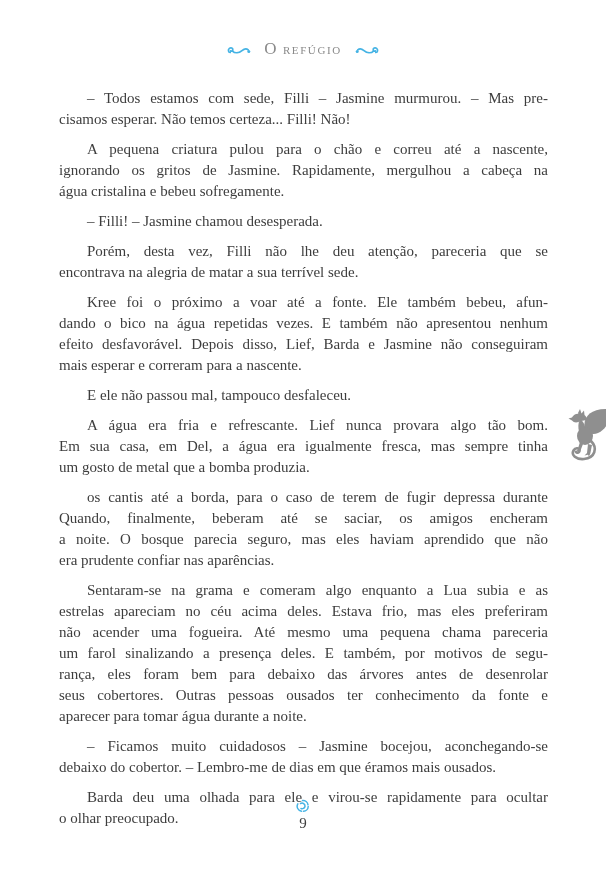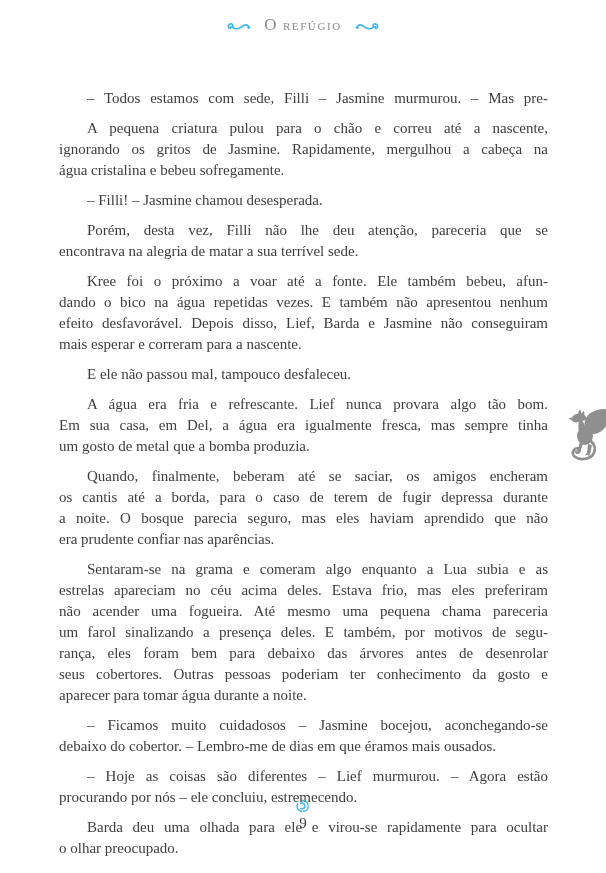--- a/index.html
+++ b/index.html
@@ -9,21 +9,21 @@
     height: 873px;
     margin: 0 auto;
     background: #ffffff;
     overflow: hidden;
     font-family: "Liberation Serif", "DejaVu Serif", serif;
   }
 
   
   .running-head {
     position: absolute;
-    top: 16px;
+    top: 40px;
     left: 0;
     width: 100%;
     display: flex;
     justify-content: center;
     align-items: center;
     gap: 13px;
   }
   .chapter-title {
     display: inline-block;
     font-family: "Liberation Serif", "DejaVu Serif", serif;
@@ -112,20 +112,21 @@
         <path d="M3.2,8.5 C1.2,8.2 0.8,5.6 2.4,4.4 C4,3.2 6,4.2 5.8,6 C5.7,7.2 4.4,7.6 3.6,6.9" fill="none" stroke="#45b3e4" stroke-width="1.7" stroke-linecap="round"></path>
         <path d="M5.2,6.8 C8,9.6 12,9.2 15,6.6 C17,4.9 19.6,4.4 21.2,5.9" fill="none" stroke="#45b3e4" stroke-width="1.7" stroke-linecap="round"></path>
         <circle cx="21.8" cy="7.6" r="1.5" fill="#45b3e4"></circle>
       </svg>
     </span>
   </div>
 
   <div class="text-block">
       <div class="para">
         <div class="line">– Todos estamos com sede, Filli – Jasmine murmurou. – Mas pre-</div>
+        <div class="line last">cisamos esperar. Não temos certeza... Filli! Não!</div>
       </div>
       <div class="para">
         <div class="line">A pequena criatura pulou para o chão e correu até a nascente,</div>
         <div class="line">ignorando os gritos de Jasmine. Rapidamente, mergulhou a cabeça na</div>
         <div class="line last">água cristalina e bebeu sofregamente.</div>
       </div>
       <div class="para">
         <div class="line last">– Filli! – Jasmine chamou desesperada.</div>
       </div>
       <div class="para">
@@ -140,41 +141,37 @@
       </div>
       <div class="para">
         <div class="line last">E ele não passou mal, tampouco desfaleceu.</div>
       </div>
       <div class="para">
         <div class="line">A água era fria e refrescante. Lief nunca provara algo tão bom.</div>
         <div class="line">Em sua casa, em Del, a água era igualmente fresca, mas sempre tinha</div>
         <div class="line last">um gosto de metal que a bomba produzia.</div>
       </div>
       <div class="para">
+        <div class="line">os cantis até a borda, para o caso de terem de fugir depressa durante</div>
         <div class="line">Quando, finalmente, beberam até se saciar, os amigos encheram</div>
-        <div class="line">os cantis até a borda, para o caso de terem de fugir depressa durante</div>
         <div class="line">a noite. O bosque parecia seguro, mas eles haviam aprendido que não</div>
         <div class="line last">era prudente confiar nas aparências.</div>
       </div>
       <div class="para">
         <div class="line">Sentaram-se na grama e comeram algo enquanto a Lua subia e as</div>
         <div class="line">estrelas apareciam no céu acima deles. Estava frio, mas eles preferiram</div>
         <div class="line">não acender uma fogueira. Até mesmo uma pequena chama pareceria</div>
         <div class="line">um farol sinalizando a presença deles. E também, por motivos de segu-</div>
         <div class="line">rança, eles foram bem para debaixo das árvores antes de desenrolar</div>
-        <div class="line">seus cobertores. Outras pessoas poderiam ter conhecimento da gosto e</div>
+        <div class="line">seus cobertores. Outras pessoas ousados ter conhecimento da fonte e</div>
         <div class="line last">aparecer para tomar água durante a noite.</div>
       </div>
       <div class="para">
         <div class="line">– Ficamos muito cuidadosos – Jasmine bocejou, aconchegando-se</div>
         <div class="line last">debaixo do cobertor. – Lembro-me de dias em que éramos mais ousados.</div>
-      </div>
-      <div class="para">
-        <div class="line">– Hoje as coisas são diferentes – Lief murmurou. – Agora estão</div>
-        <div class="line last">procurando por nós – ele concluiu, estremecendo.</div>
       </div>
       <div class="para">
         <div class="line">Barda deu uma olhada para ele e virou-se rapidamente para ocultar</div>
         <div class="line last">o olhar preocupado.</div>
       </div>
     </div>
 
   <div class="dragon-art">
     <svg width="44" height="58" viewBox="0 0 44 58">
       <g fill="#8f8f8f" stroke="none">

